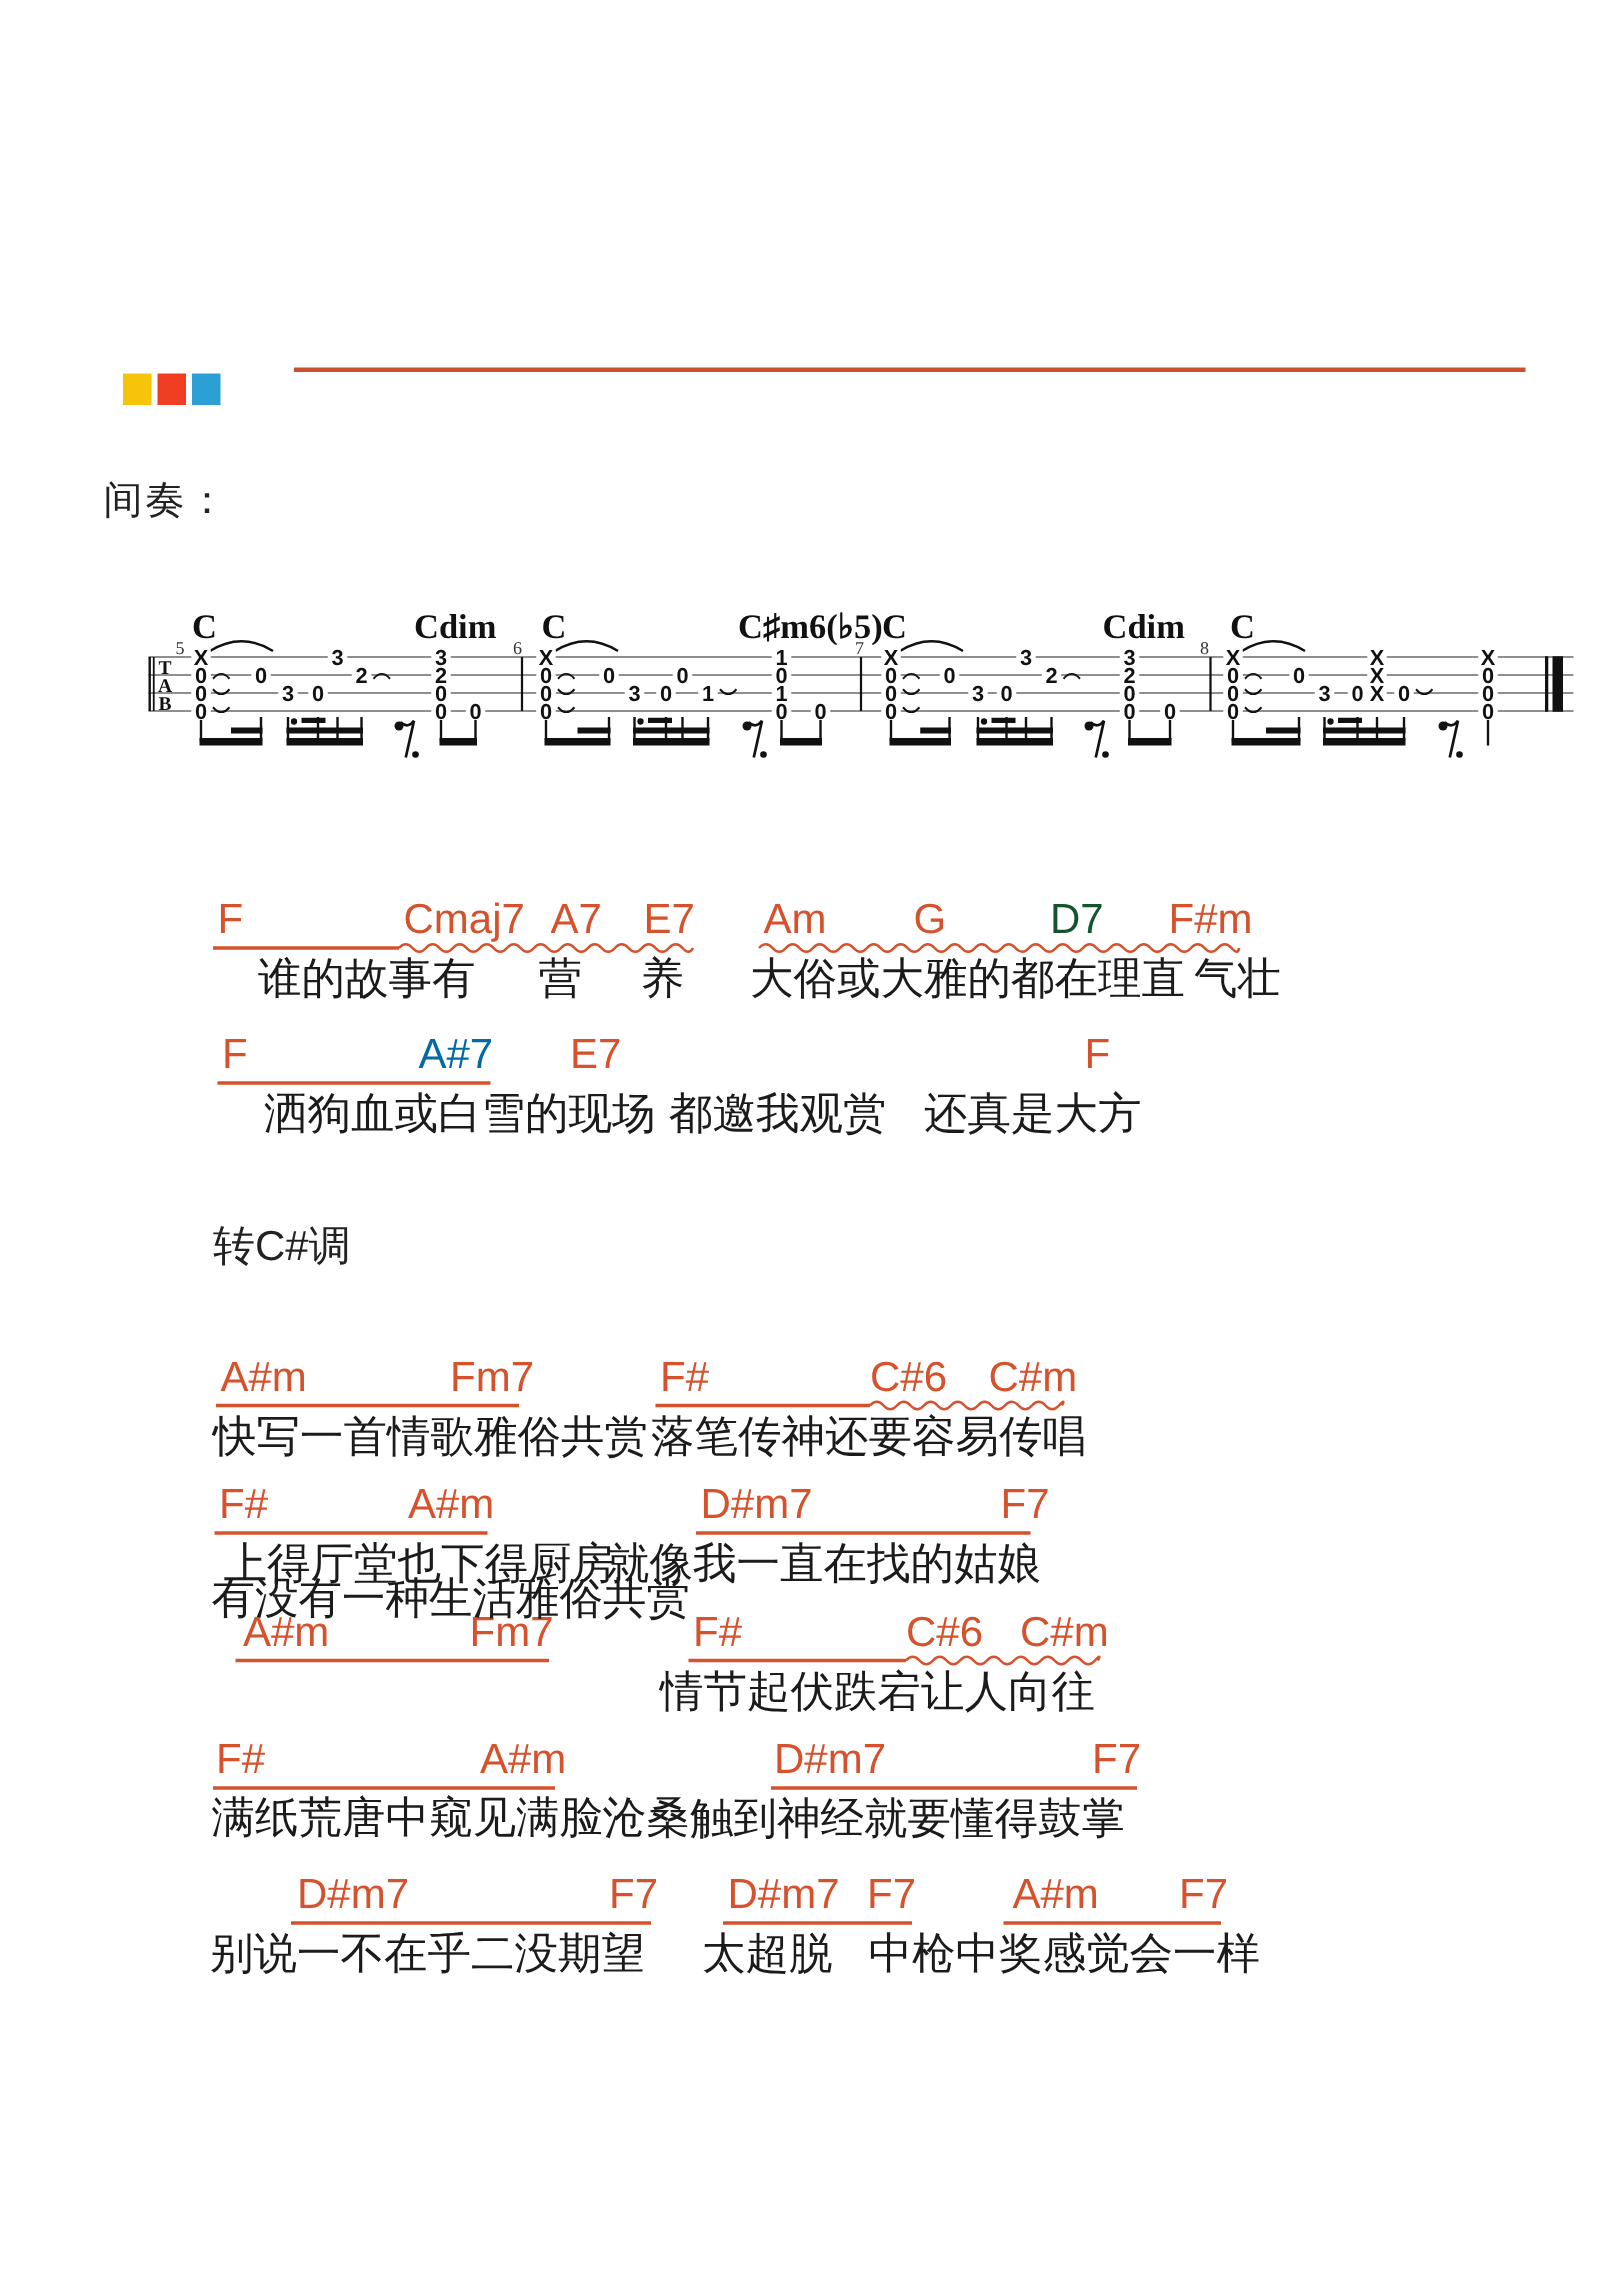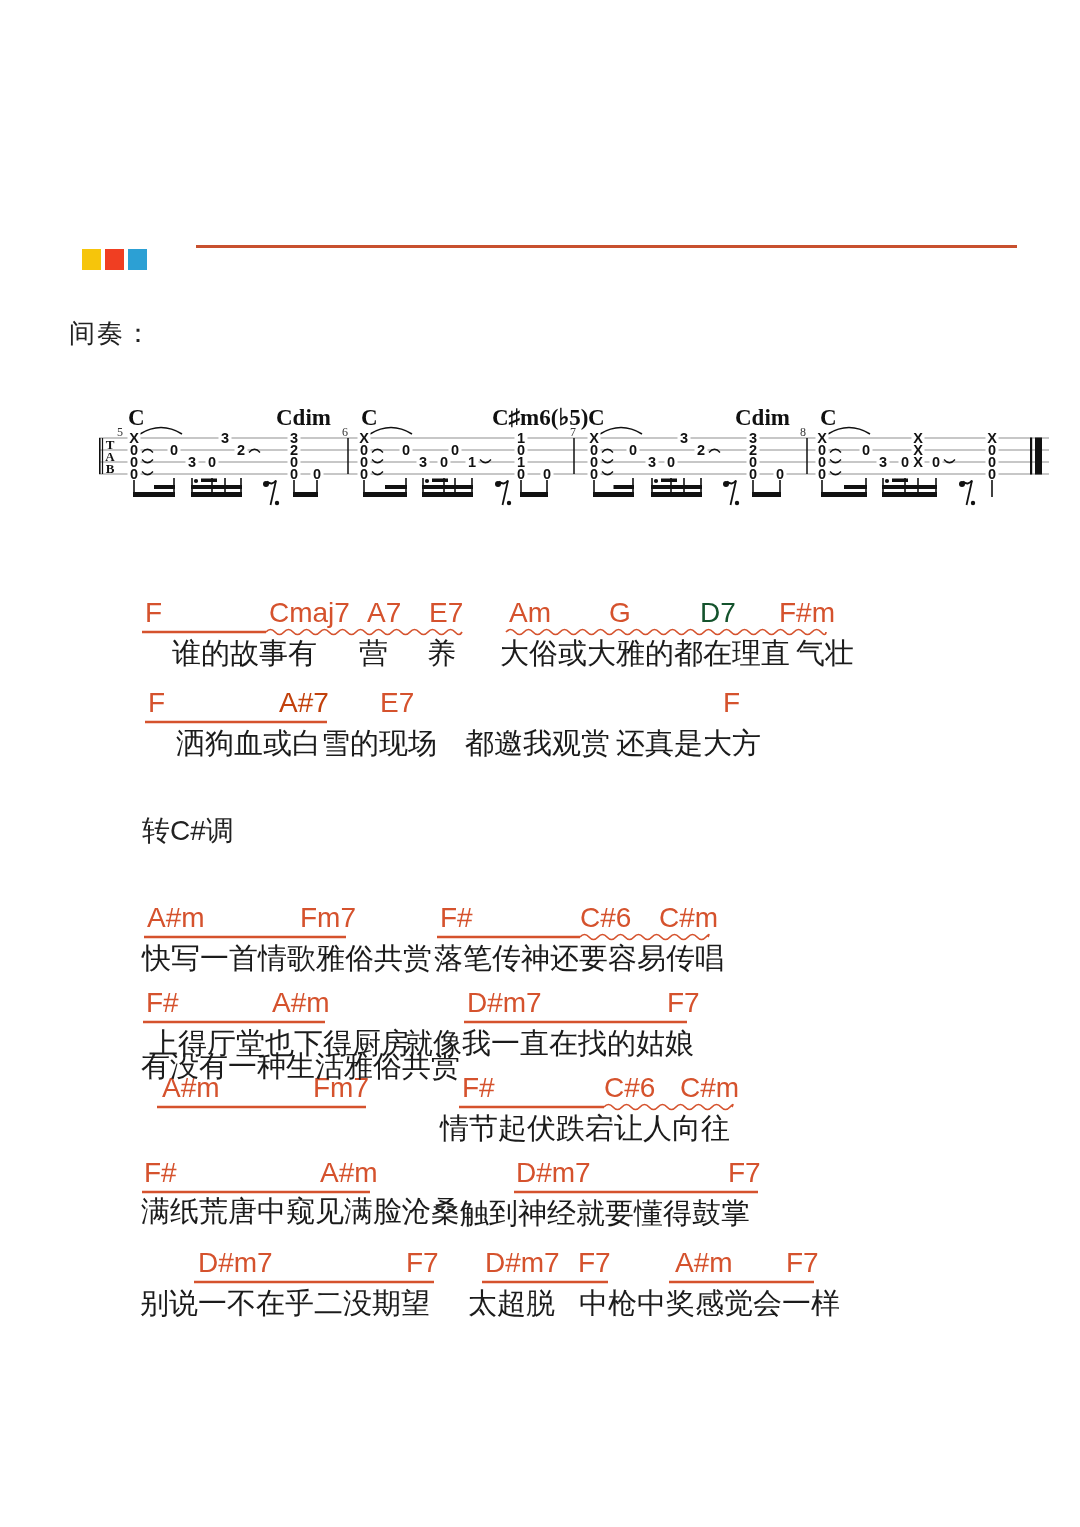--- a/index.html
+++ b/index.html
@@ -302,25 +302,25 @@
       <span class="chord" style="left: 495px; top: 598px; color: rgb(213, 82, 45);">Am</span>
       <span class="chord" style="left: 595px; top: 598px; color: rgb(213, 82, 45);">G</span>
       <span class="chord" style="left: 686px; top: 598px; color: #14532d;">D7</span>
       <span class="chord" style="left: 765px; top: 598px; color: rgb(213, 82, 45); text-align: right;">F#m</span>
       <span class="lyric" style="left: 158px; top: 638px;">谁的故事有</span>
       <span class="lyric" style="left: 345px; top: 638px;">营</span>
       <span class="lyric" style="left: 413px; top: 638px;">养</span>
       <span class="lyric" style="left: 486px; top: 638px;">大俗或大雅的都在理直</span>
       <span class="lyric" style="left: 782px; top: 638px;">气壮</span>
       <span class="chord" style="left: 134px; top: 688px; color: rgb(213, 82, 45);">F</span>
-      <span class="chord" style="left: 265px; top: 688px; color: #c2410c;">A#7</span>
+      <span class="chord" style="left: 265px; top: 688px; color: #0369a1;">A#7</span>
       <span class="chord" style="left: 366px; top: 688px; color: rgb(213, 82, 45);">E7</span>
       <span class="chord" style="left: 709px; top: 688px; color: rgb(213, 82, 45);">F</span>
       <span class="lyric" style="left: 162px; top: 728px;">洒狗血或白雪的现场</span>
-      <span class="lyric" style="left: 451px; top: 728px; text-align: center;">都邀我观赏</span>
+      <span class="lyric" style="left: 432px; top: 728px; text-align: center;">都邀我观赏</span>
       <span class="lyric" style="left: 602px; top: 728px;">还真是大方</span>
       <span class="chord" style="left: 133px; top: 903px; color: rgb(213, 82, 45);">A#m</span>
       <span class="chord" style="left: 286px; top: 903px; color: rgb(213, 82, 45);">Fm7</span>
       <span class="chord" style="left: 426px; top: 903px; color: rgb(213, 82, 45);">F#</span>
       <span class="chord" style="left: 566px; top: 903px; color: rgb(213, 82, 45);">C#6</span>
       <span class="chord" style="left: 645px; top: 903px; color: rgb(213, 82, 45);">C#m</span>
       <span class="lyric" style="left: 128px; top: 943px;">快写一首情歌雅俗共赏</span>
       <span class="lyric" style="left: 420px; top: 943px;">落笔传神还要容易传唱</span>
       <span class="chord" style="left: 132px; top: 988px; color: rgb(213, 82, 45);">F#</span>
       <span class="chord" style="left: 258px; top: 988px; color: rgb(213, 82, 45);">A#m</span>

